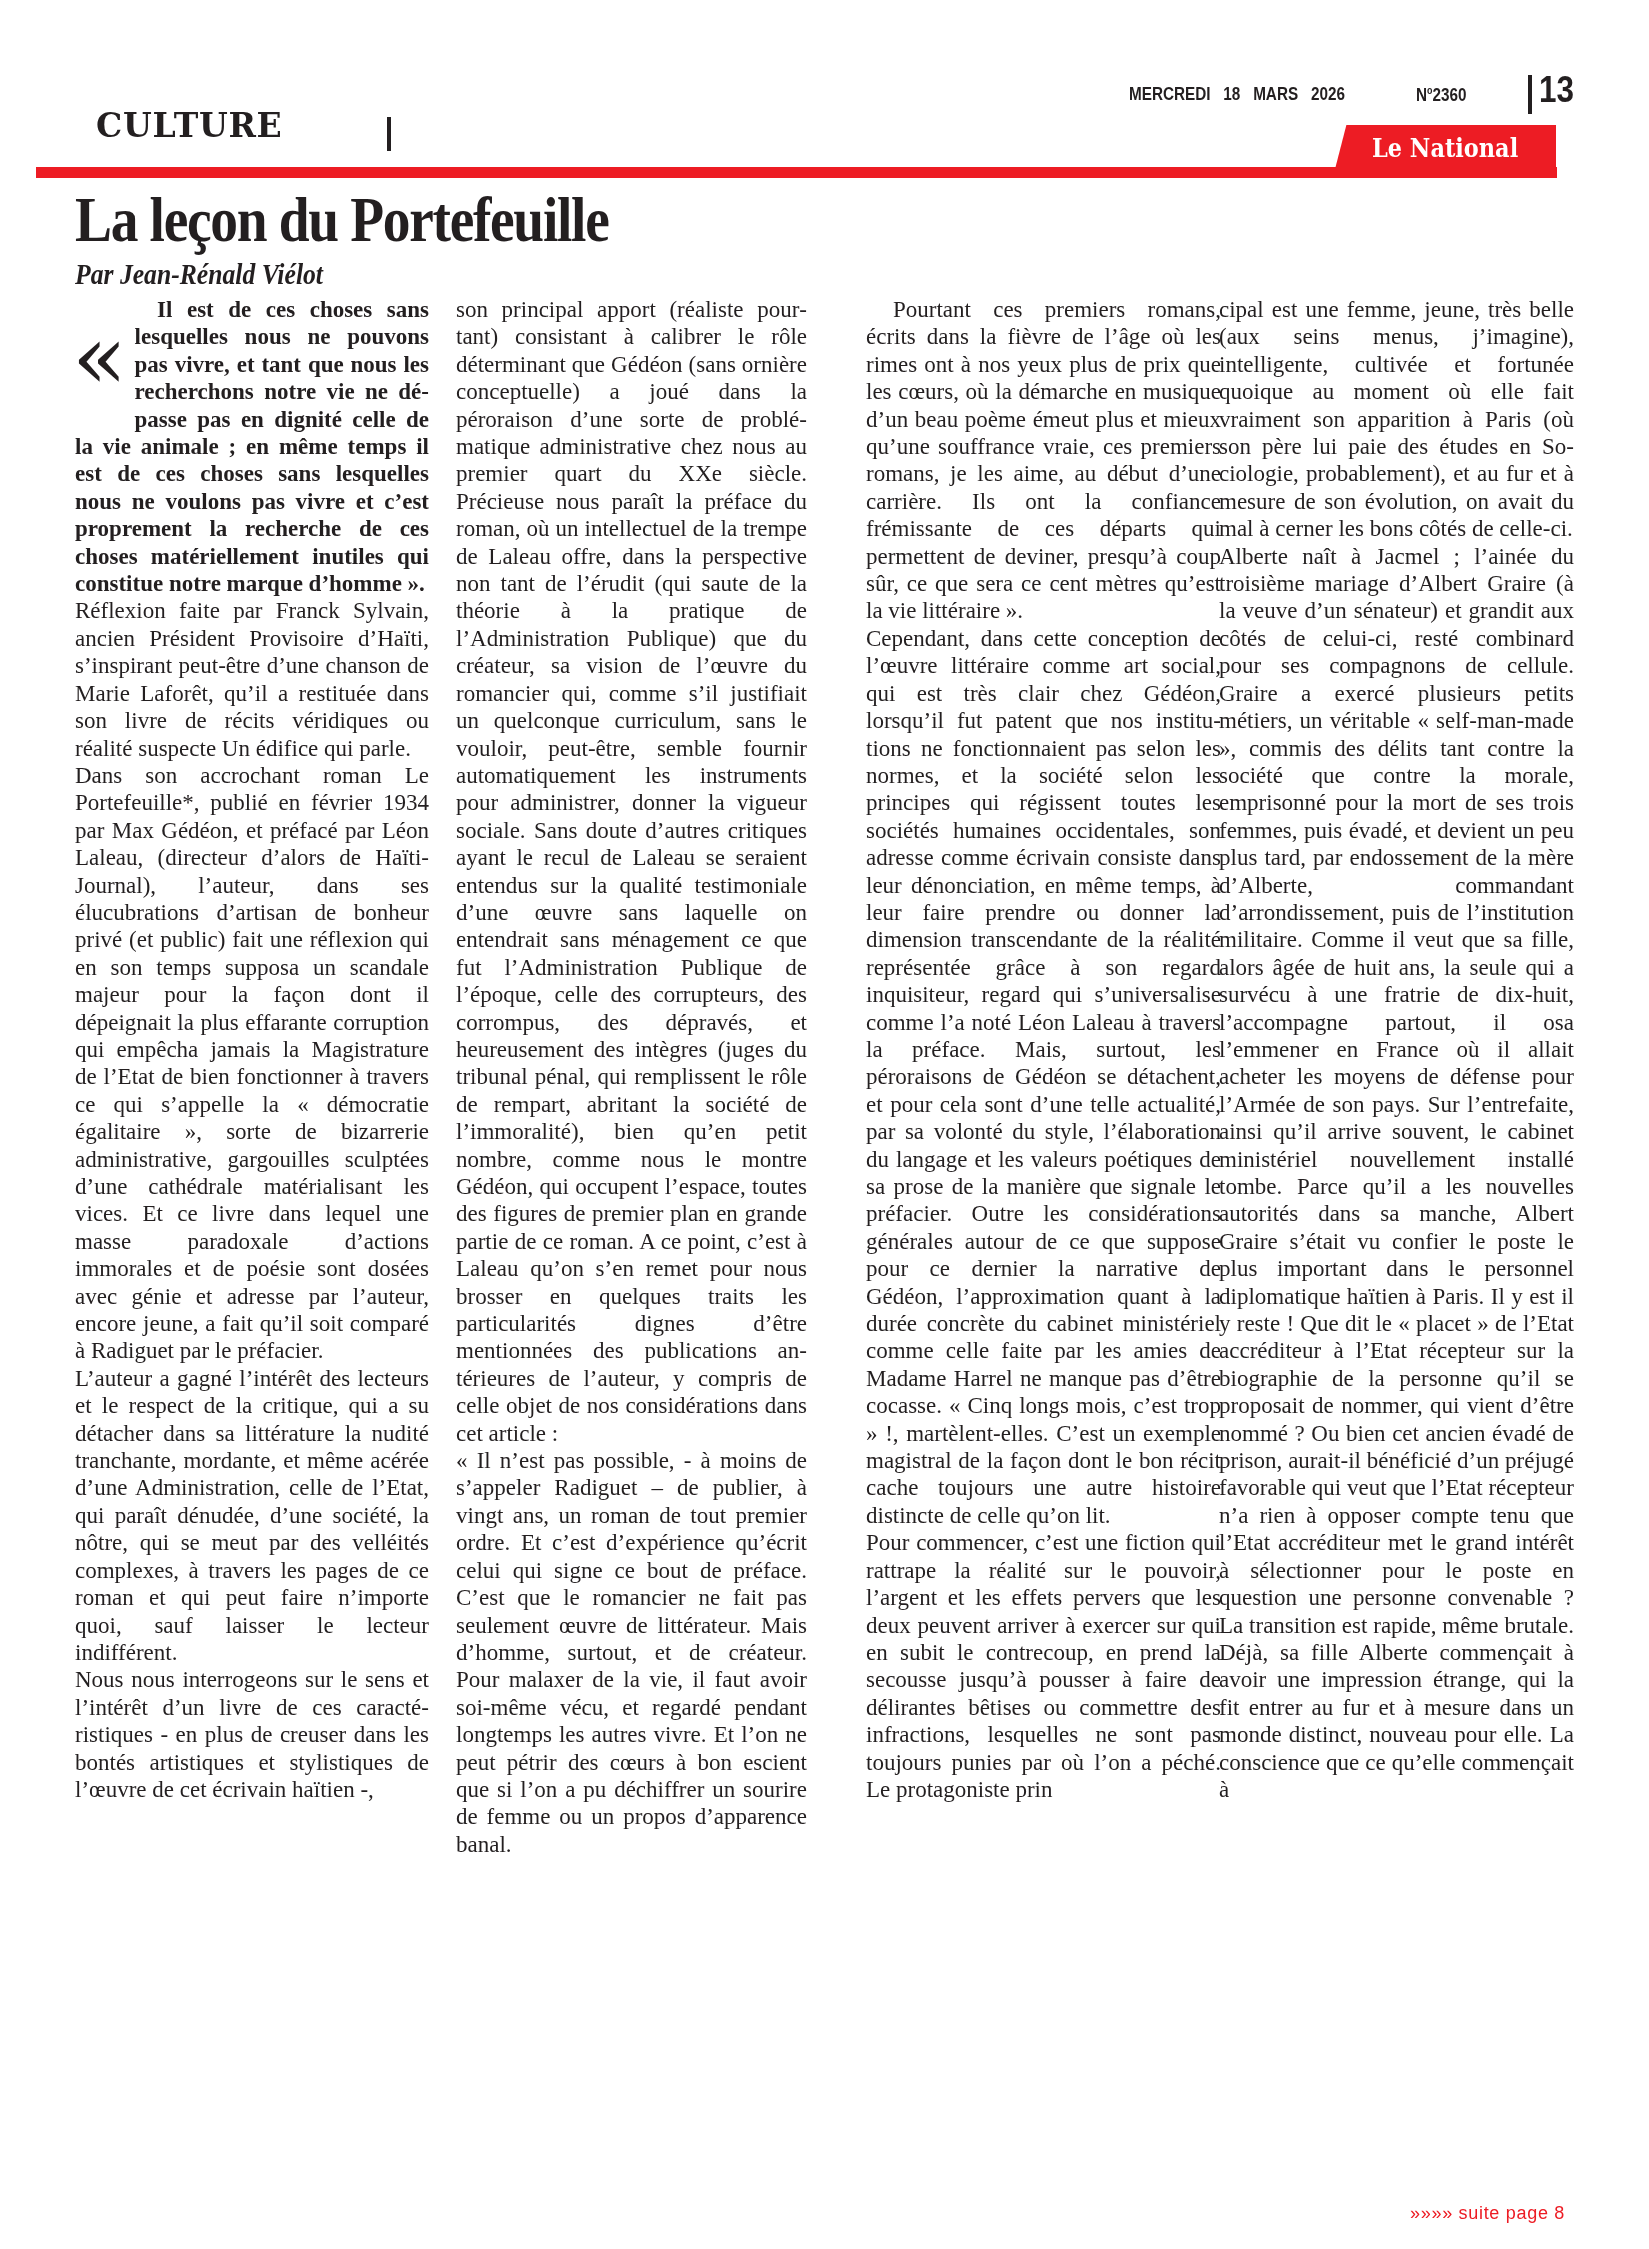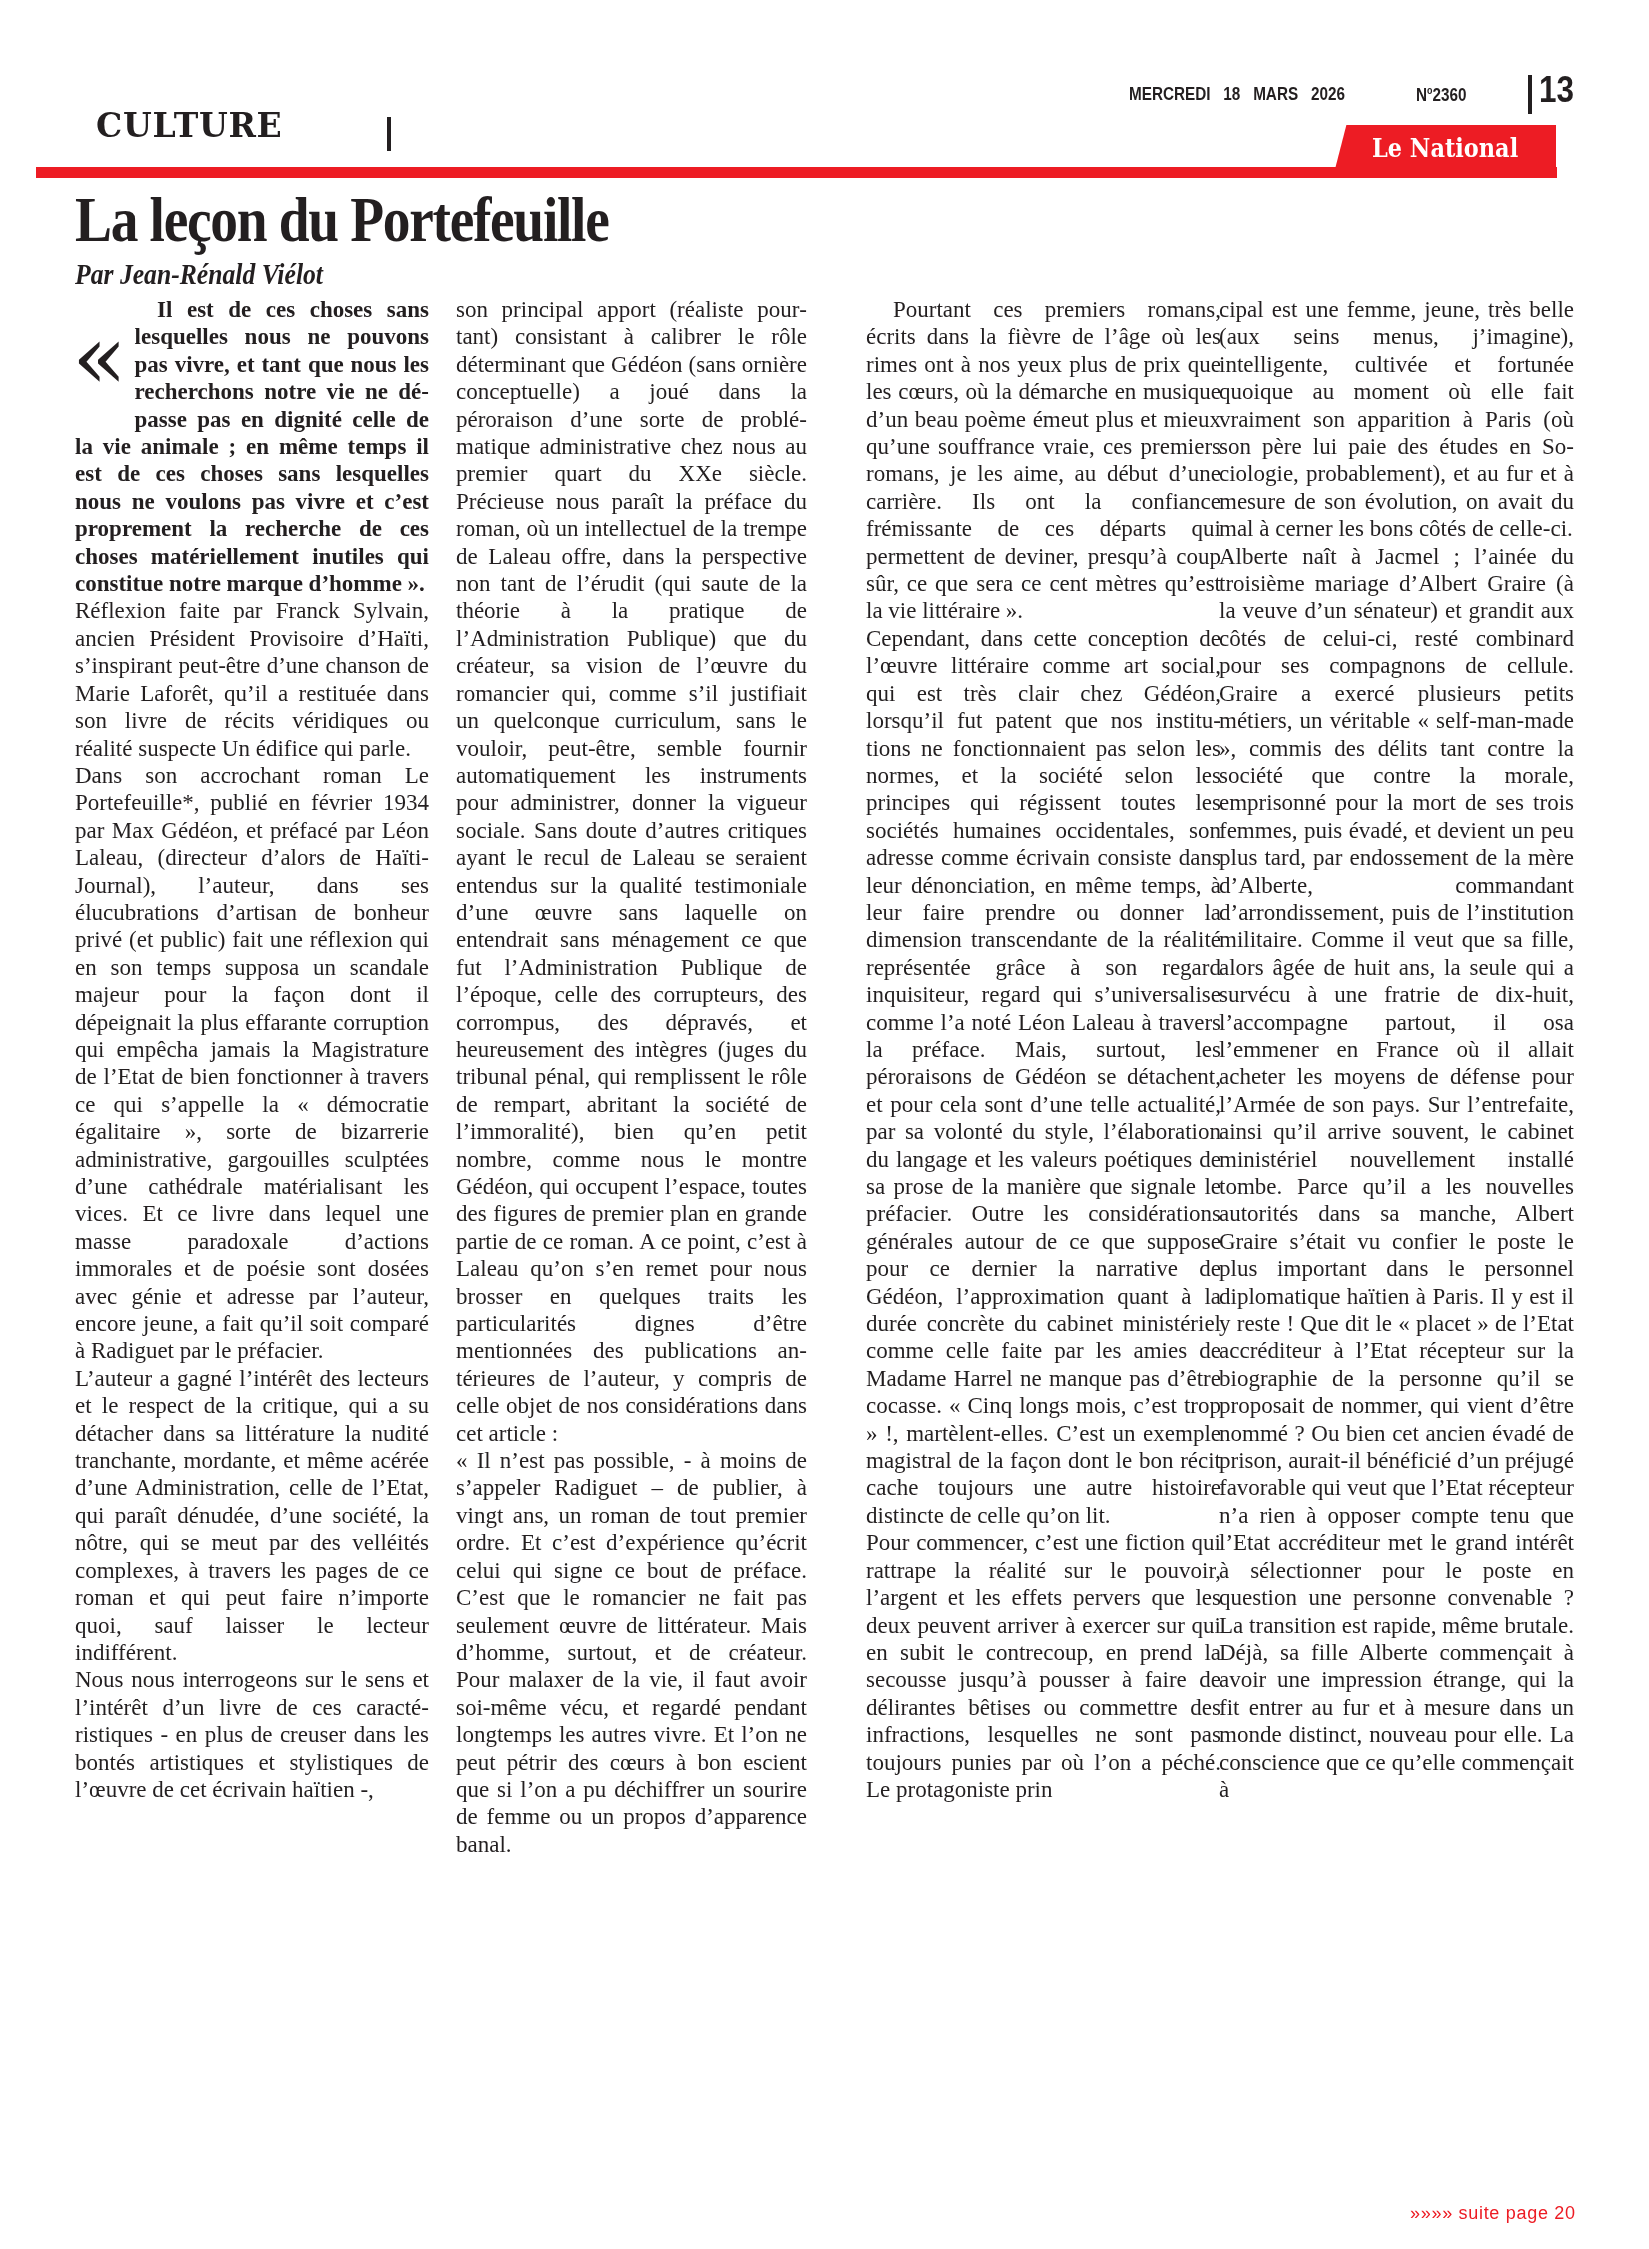--- a/index.html
+++ b/index.html
@@ -63,14 +63,14 @@
   <p style="text-indent:27px">Pourtant ces premiers romans, écrits dans la fièvre de l’âge où les rimes ont à nos yeux plus de prix que les cœurs, où la démarche en musique d’un beau poème émeut plus et mieux qu’une souffrance vraie, ces premiers romans, je les aime, au début d’une carrière. Ils ont la confiance frémissante de ces départs qui permettent de deviner, presqu’à coup sûr, ce que sera ce cent mètres qu’est la vie littéraire ».</p>
   <p>Cependant, dans cette conception de l’œuvre littéraire comme art so­cial, qui est très clair chez Gédéon, lorsqu’il fut patent que nos institu­tions ne fonctionnaient pas selon les normes, et la société selon les principes qui régissent toutes les sociétés humaines occidentales, son adresse comme écrivain con­siste  dans leur dénonciation, en même temps, à leur faire prendre ou donner la dimension transcen­dante de la réalité représentée grâce à son regard inquisiteur, regard qui s’universalise comme l’a noté Léon Laleau à travers la préface. Mais, surtout, les péroraisons de Gé­déon se détachent, et pour cela sont d’une telle actualité, par sa volonté du style, l’élaboration du langage et les valeurs poétiques de sa prose de la manière que signale le préfacier. Outre les considérations générales autour de ce que suppose pour ce dernier la narrative de Gédéon, l’approximation quant à la durée concrète du cabinet ministériel comme celle faite par les amies de Madame Harrel ne manque pas d’être cocasse. « Cinq longs mois, c’est trop » !, martèlent-elles. C’est un exemple magistral de la façon dont le bon récit cache toujours une autre histoire distincte de celle qu’on lit.</p>
   <p>Pour commencer, c’est une fiction qui rattrape la réalité sur le pou­voir, l’argent et les effets pervers que les deux peuvent arriver à exercer sur qui en subit le contrecoup, en prend la secousse jusqu’à pousser à faire de délirantes bêtises ou com­mettre des infractions, lesquelles ne sont pas toujours punies par où l’on a péché. Le protagoniste prin­</p>
 </div>
 
 <div class="col c4">
   <p>cipal est une femme, jeune, très belle (aux seins menus, j’imagine), intelligente, cultivée et fortunée quoique au moment où elle fait vraiment son apparition à Paris (où son père lui paie des études en So­ciologie, probablement), et au fur et à mesure de son évolution, on avait du mal à cerner les bons côtés de celle-ci.</p>
   <p> Alberte naît à Jacmel ; l’ainée du troisième mariage d’Albert Graire (à la veuve d’un sénateur) et gran­dit aux côtés de celui-ci, resté com­binard pour ses compagnons de cellule. Graire a exercé plusieurs petits métiers, un véritable « self-man-made », commis des délits tant contre la société que contre la morale, emprisonné pour la mort de ses trois femmes, puis évadé, et devient un peu plus tard, par en­dossement de la mère d’Alberte, commandant d’arrondissement, puis de l’institution militaire. Com­me il veut que sa fille, alors âgée de huit ans, la seule qui a survécu à une fratrie de dix-huit, l’accompagne partout, il osa l’emmener en France où il allait acheter les moyens de défense pour l’Armée de son pays. Sur l’entrefaite, ainsi qu’il arrive souvent, le cabinet ministériel nou­vellement installé tombe. Parce qu’il a les nouvelles autorités dans sa manche, Albert Graire s’était vu confier le poste le plus important dans le personnel diplomatique ha­ïtien à Paris. Il y est il y reste ! Que dit le « placet » de l’Etat accréditeur à l’Etat récepteur sur la biographie de la personne qu’il se proposait de nommer, qui vient d’être nommé ? Ou bien cet ancien évadé de pris­on, aurait-il bénéficié d’un préjugé favorable qui veut que l’Etat ré­cepteur n’a rien à opposer compte tenu que l’Etat accréditeur met le grand intérêt à sélectionner pour le poste en question une personne convenable ? La transition est rapide, même brutale. Déjà, sa fille Alberte commençait à avoir une impression étrange, qui la fit entrer au fur et à mesure dans un monde distinct, nouveau pour elle. La con­science que ce qu’elle commençait à</p>
 </div>
 
-<div class="abs suite">»»»» suite page 20</div>
+<div class="abs suite">»»»» suite page 8</div>
 
 
 </body></html>

